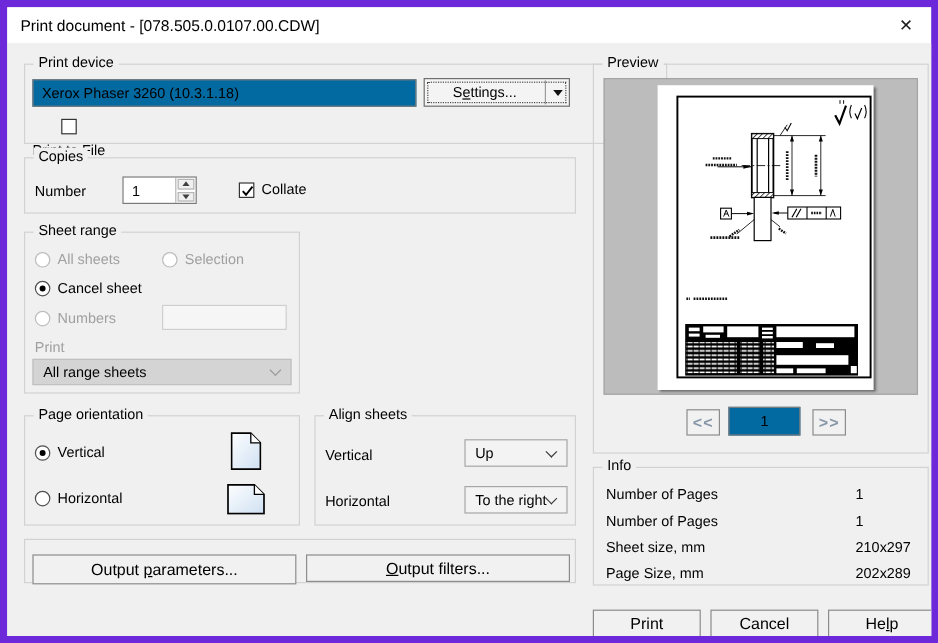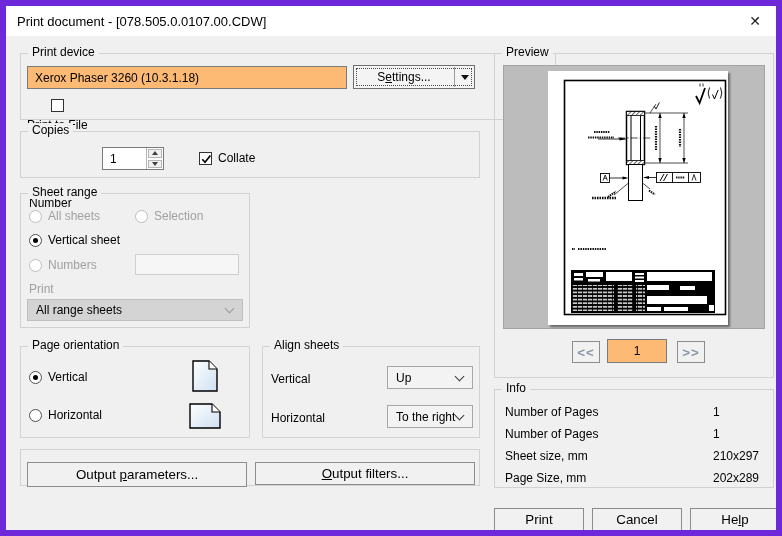--- a/index.html
+++ b/index.html
@@ -10,21 +10,21 @@
     overflow:hidden;
   }
   .titlebar{position:absolute;left:0;top:0;width:100%;height:30px;background:#fff;}
   .title-text{position:absolute;left:11px;top:8px;font-size:13px;color:#000;}
   .close-btn{position:absolute;right:15px;top:6px;font-size:14px;color:#1b1b1b;cursor:default;line-height:18px;}
   .bodyarea{position:absolute;left:0;top:30px;width:782px;height:506px;background:#f0f0f0;}
 
   .group{position:absolute;border:1px solid #d2d2d2;}
   .glabel{position:absolute;top:-9px;left:7px;background:#f0f0f0;padding:0 4px;white-space:nowrap;}
 
-  .edit{position:absolute;background:#fdba74;border:1px solid #7a7a7a;display:flex;align-items:center;padding:0 7px;white-space:nowrap;overflow:hidden;}
+  .edit{position:absolute;background:#0369a1;border:1px solid #7a7a7a;display:flex;align-items:center;padding:0 7px;white-space:nowrap;overflow:hidden;}
   .edit.disabled{background:#f6f6f6;border-color:#cfcfcf;}
 
   .btn{position:absolute;background:#f1f1f1;border:1px solid #8c8c8c;display:flex;align-items:center;justify-content:center;white-space:pre;padding:0;}
   .btn span{white-space:pre;}
   .u{text-decoration:underline;}
 
   .btn-settings{background:#f4f4f4;border:1px solid #6f6f6f;}
   .btn-settings::after{content:"";position:absolute;inset:2px;border:1px dotted #4a4a4a;pointer-events:none;}
   .btn-settings .sep{position:absolute;right:19px;top:1px;bottom:1px;width:1px;background:#9c9c9c;}
   .btn-settings .lbl{position:absolute;left:0;right:20px;text-align:center;}
@@ -86,21 +86,21 @@
         <span class="arrow-down"></span>
       </div>
       <div class="check-row" style="left:6px;top:45px;flex-direction:column;">
         <span class="checkbox"></span>
         <span>Print to File</span>
       </div>
     </div>
 
     <div class="group" style="left:14px;top:95px;width:460px;height:47px;">
       <span class="glabel">Copies</span>
-      <span class="label" style="left:8px;top:20px;margin-top:44px;">Number</span>
+      <span class="label" style="left:8px;top:20px;">Number</span>
       <div class="spinner" style="left:81px;top:15px;width:62px;height:23px;">
         <span class="spin-val">1</span>
         <span class="spin-btns">
           <span class="spin-b spin-up"></span>
           <span class="spin-b spin-dn"></span>
         </span>
       </div>
       <div class="check-row" style="left:178px;top:19px;">
         <span class="checkbox">
           <svg width="13" height="13" viewBox="0 0 13 13">
@@ -116,21 +116,21 @@
       <div class="radio-row disabled-text" style="left:8px;top:15px;">
         <span class="radio off"></span>
         <span>All sheets</span>
       </div>
       <div class="radio-row disabled-text" style="left:114px;top:15px;">
         <span class="radio off"></span>
         <span>Selection</span>
       </div>
       <div class="radio-row" style="left:8px;top:39px;">
         <span class="radio sel"></span>
-        <span>Vertical sheet</span>
+        <span>Cancel sheet</span>
       </div>
       <div class="radio-row disabled-text" style="left:8px;top:64px;">
         <span class="radio off"></span>
         <span>Numbers</span>
       </div>
       <div class="edit disabled" style="left:114px;top:60px;width:104px;height:21px;">
         <span></span>
       </div>
       <span class="label disabled-text" style="left:8px;top:88px;">Print</span>
       <div class="combo dis" style="left:6px;top:105px;width:216px;height:22px;">

